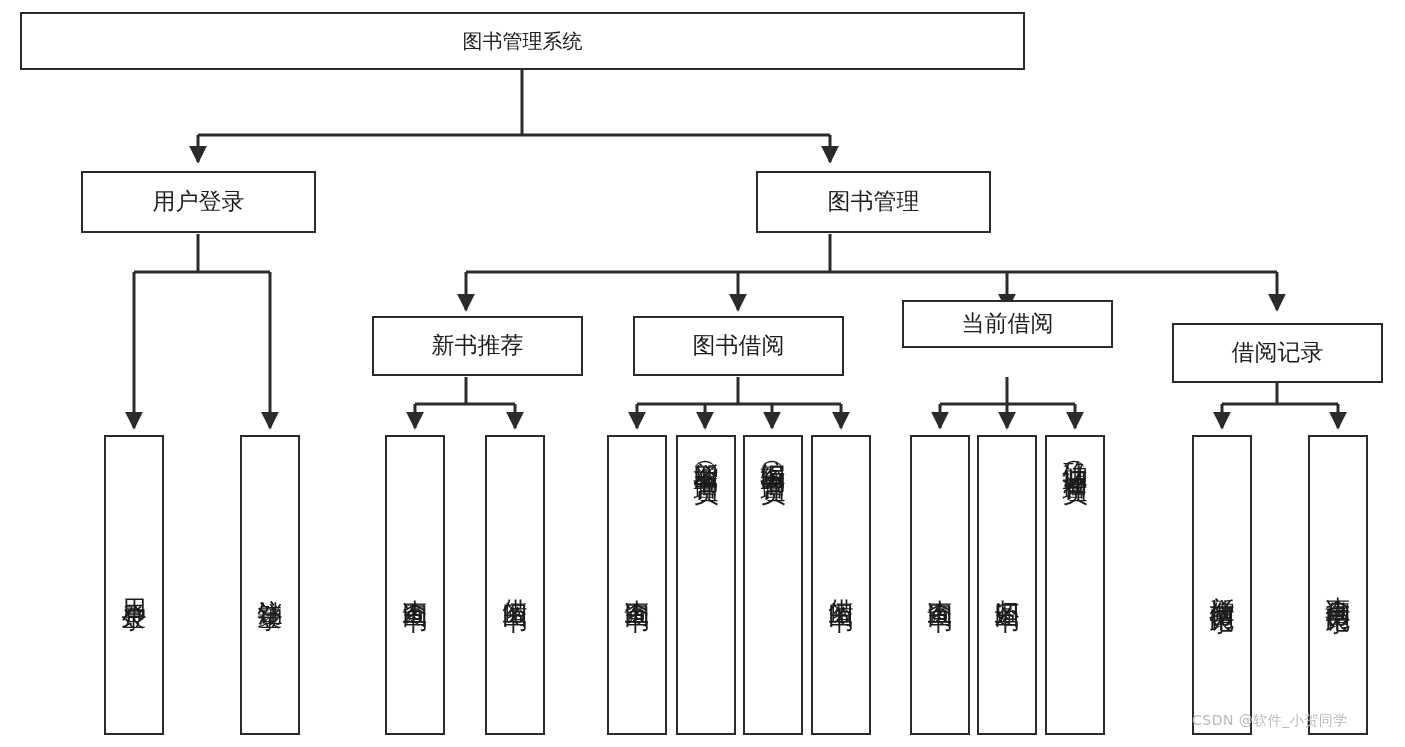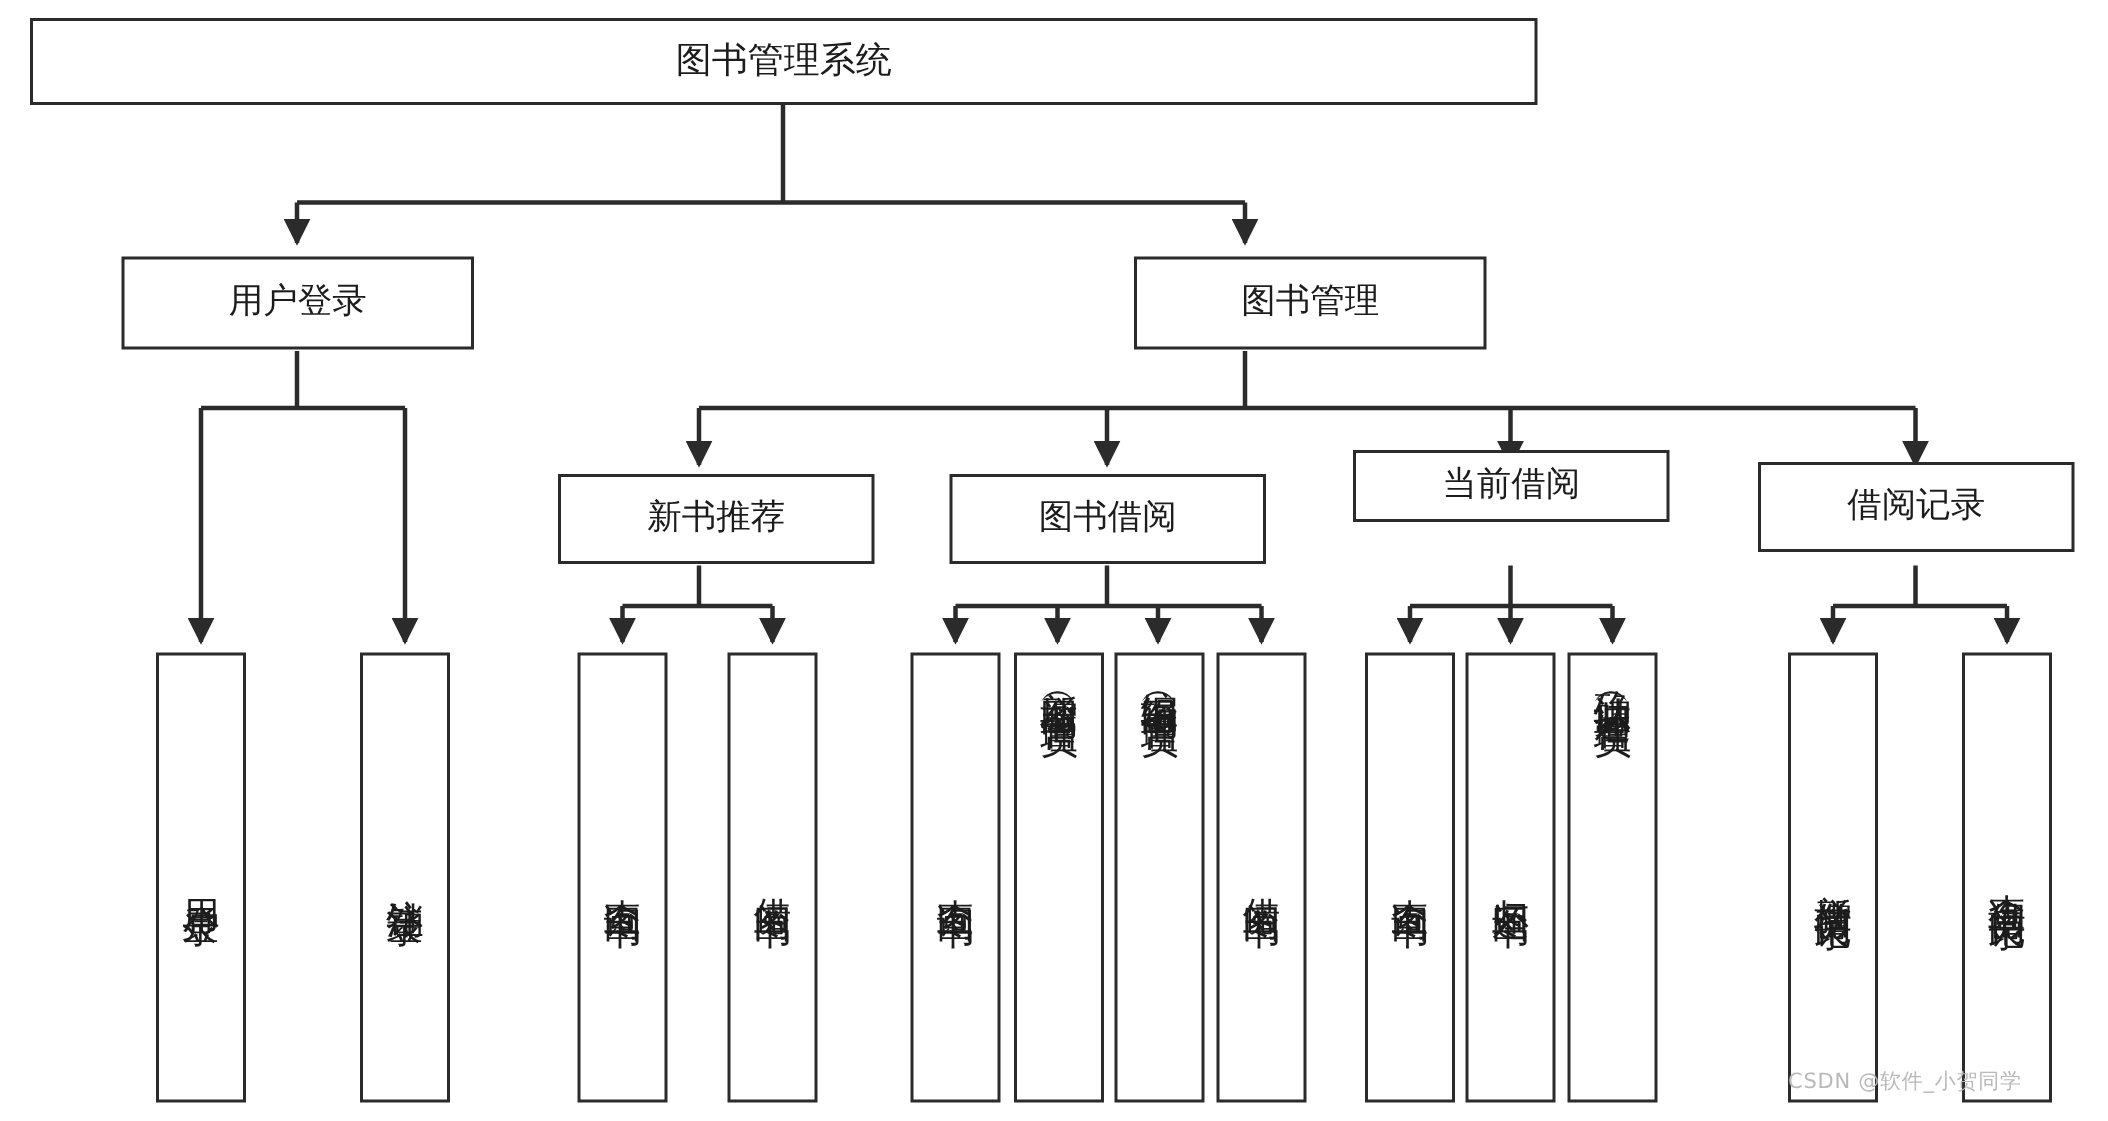--- a/index.html
+++ b/index.html
@@ -39,22 +39,21 @@
     display: block;
     text-align: center;
     line-height: 1.12;
     white-space: nowrap;
   }
   
   .node.horiz .lbl {
     font-size: 23px;
   }
   .node.root .lbl {
-    font-size: 24px;
-    font-family: Liberation Serif, serif;
+    font-size: 20px;
   }
   
   .node.vert {
     align-items: flex-start;
     justify-content: center;
     padding-top: 4px;
   }
   .node.vert .lbl {
     writing-mode: vertical-rl;
     text-orientation: upright;
@@ -144,21 +143,21 @@
 
   <div class="node horiz" style="left:361px; top:316px; width:211px; height:60px;margin-left:11px;">
     <span class="lbl">新书推荐</span>
   </div>
   <div class="node horiz" style="left:633px; top:316px; width:211px; height:60px;align-items:center;">
     <span class="lbl">图书借阅</span>
   </div>
   <div class="node horiz" style="left:902px; top:300px; width:211px; height:48px;">
     <span class="lbl">当前借阅</span>
   </div>
-  <div class="node horiz" style="left:1172px; top:308px; width:211px; height:60px;">
+  <div class="node horiz" style="left:1172px; top:323px; width:211px; height:60px;">
     <span class="lbl">借阅记录</span>
   </div>
 
   <div class="node vert mid" style="left:104px; top:435px; width:60px; height:300px;">
     <span class="lbl">用户登录</span>
   </div>
   <div class="node vert mid" style="left:240px; top:435px; width:60px; height:300px;">
     <span class="lbl">注销登录</span>
   </div>
 

